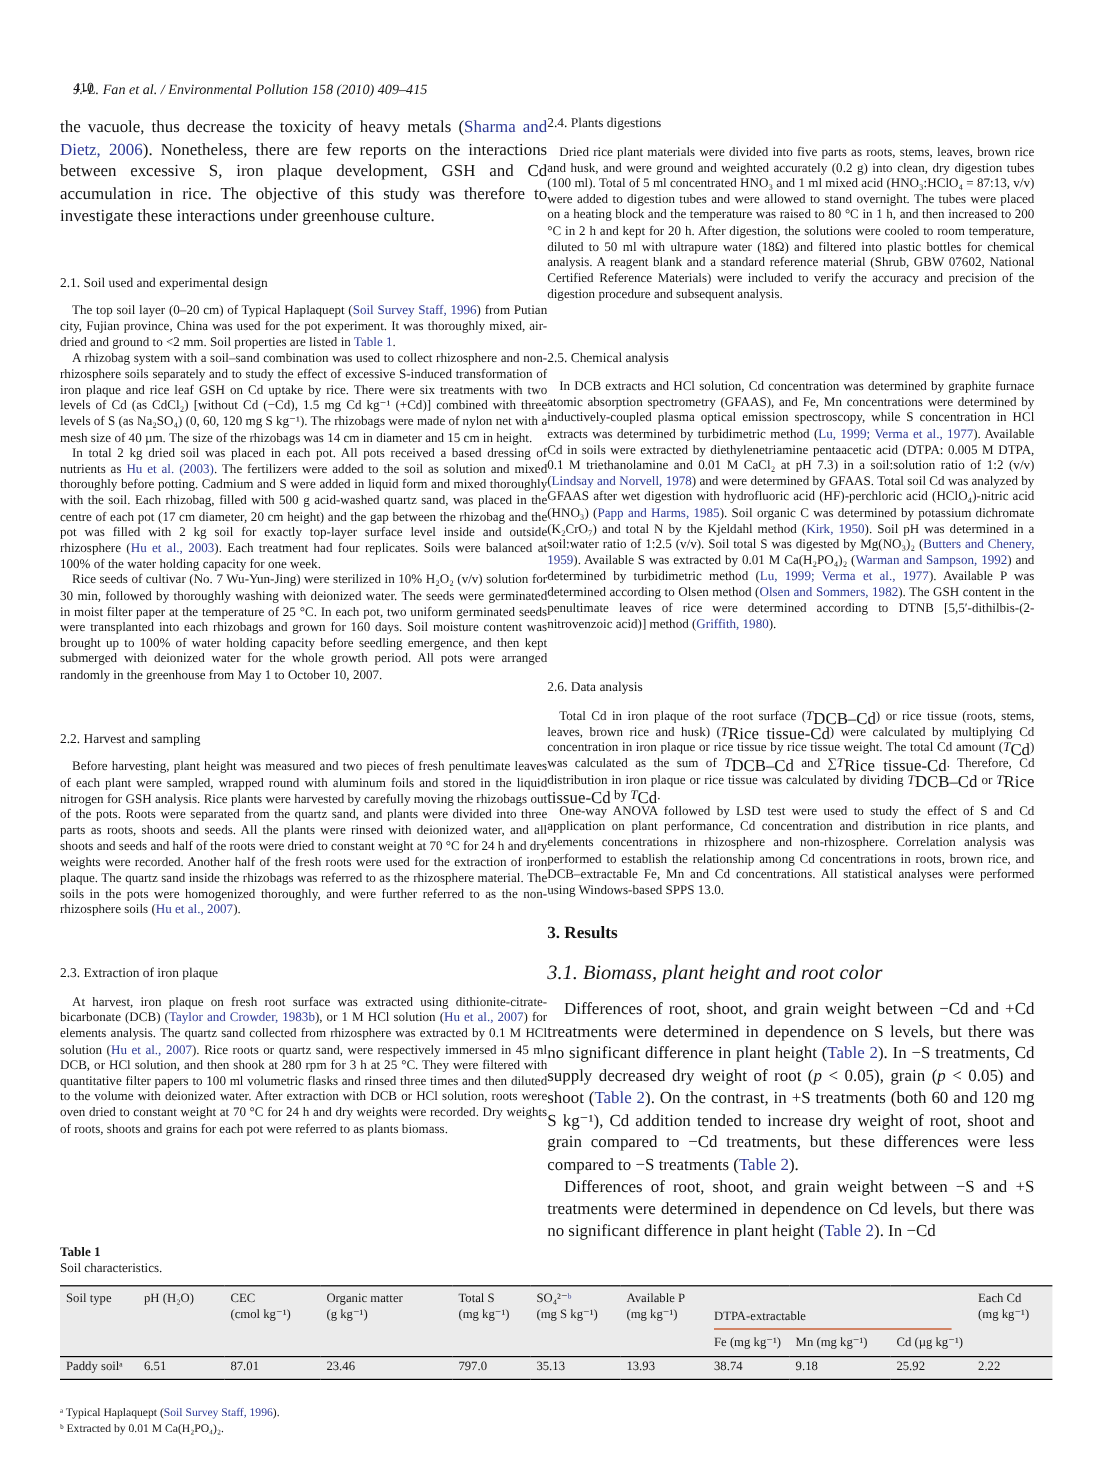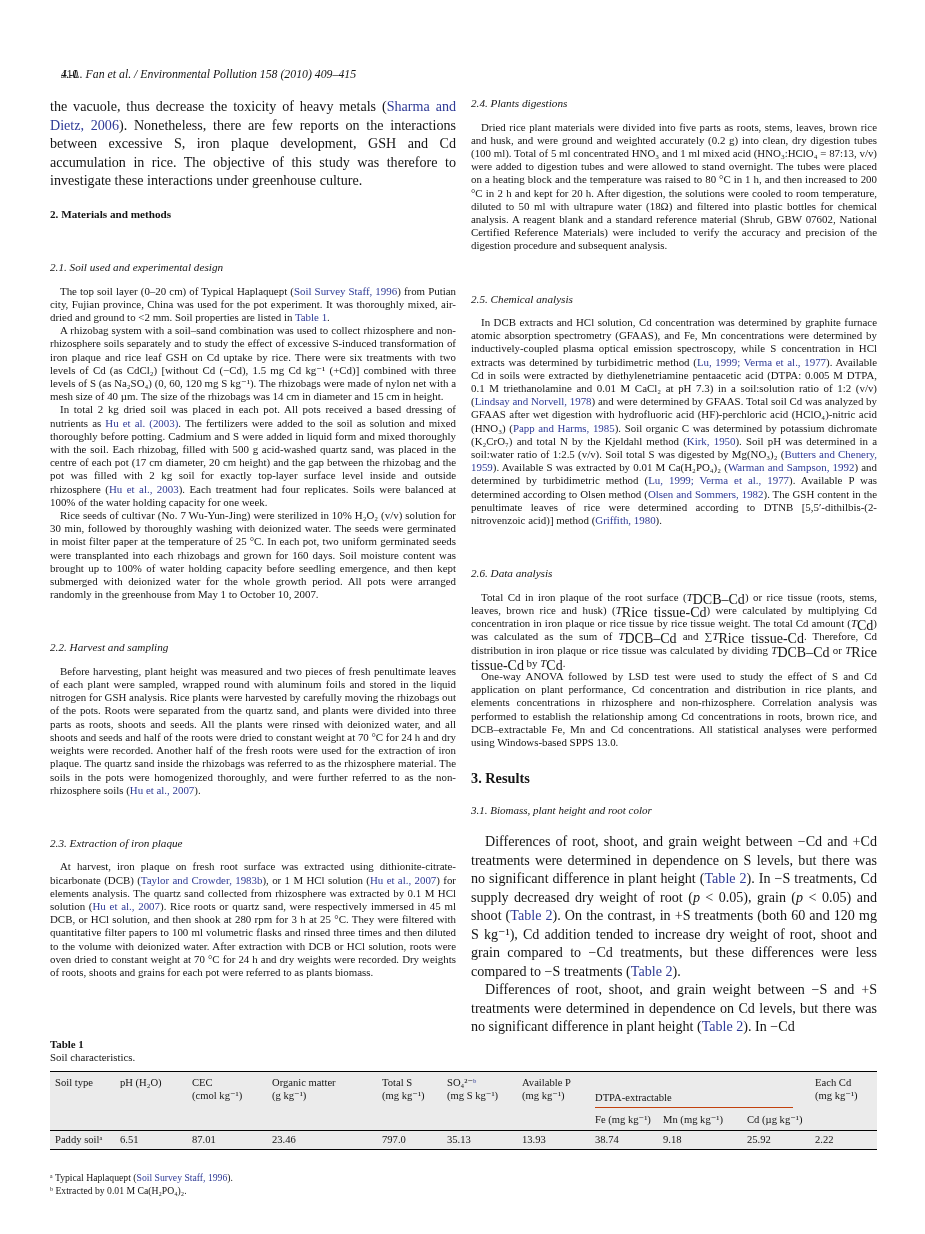--- a/index.html
+++ b/index.html
@@ -7,32 +7,32 @@
   body {
     width: 925px; height: 1234px; position: relative;
     background: #ffffff; color: #141414;
     font-family: "Liberation Serif", "DejaVu Serif", serif;
     overflow: hidden;
   }
   .hdr { position: absolute; top: 67px; left: 61px; width: 827px; }
   .pgnum { position: absolute; left: 0; top: 1px; font-size: 11.5px; }
   .rhead { display: block; text-align: left; font-style: italic; font-size: 11.8px; }
 
-  .cols { position: absolute; top: 97px; left: 50px; width: 827px; display: flex; gap: 15px; }
+  .cols { position: absolute; top: 97px; left: 50px; width: 827px; display: flex; }
   .col { width: 406px; text-align: justify; }
   .col > :first-child { margin-top: 0 !important; }
 
   .lg { font-size: 14.1px; line-height: 18.5px; }
   p.lg { margin: 0; text-indent: 14px; }
   p.lg.noind { text-indent: 0; }
   .sm-p { font-size: 10.9px; line-height: 13.2px; margin: 0; text-indent: 10px; }
   .sec-sm { font-size: 11.2px; line-height: 13.5px; font-weight: bold; margin: 18px 0 13px; }
-  .subsec-sm { font-size: 11.2px; line-height: 13.5px; font-style: italic; font-weight: normal; margin: 40px 0 10px; }
+  .subsec-sm { font-size: 11.2px; line-height: 13.5px; font-weight: normal; margin: 40px 0 10px; }
   .sec-lg { font-size: 14.3px; line-height: 19px; font-weight: bold; margin: 20px 0 13px; }
-  .subsec-lg { font-size: 11px; line-height: 19px; font-style: italic; font-weight: normal; margin: 0 0 12px; }
+  .subsec-lg { font-size: 17px; line-height: 19px; font-style: italic; font-weight: normal; margin: 0 0 12px; }
 
   .link { color: #2e3a96; }
   .i { font-style: italic; }
   sub.sub { font-size: 14px; line-height: 0; }
 
   .tablewrap { position: absolute; top: 1038px; left: 50px; width: 827px; }
   .tbl-label { font-size: 10.9px; font-weight: bold; margin: 0; line-height: 13px; }
   .tbl-caption { font-size: 10.9px; margin: 0 0 7px; line-height: 13px; }
   table.tbl {
     width: 827px; table-layout: fixed; border-collapse: collapse;
@@ -50,21 +50,20 @@
 <body>
 
 <div class="hdr">
   <span class="pgnum">410</span>
   <span class="rhead">J.-L. Fan et al. / Environmental Pollution 158 (2010) 409–415</span>
 </div>
 
 <div class="cols">
   <div class="col">
     <p class="lg noind">the vacuole, thus decrease the toxicity of heavy metals (<span class="link">Sharma and Dietz, 2006</span>). Nonetheless, there are few reports on the interactions between excessive S, iron plaque development, GSH and Cd accumulation in rice. The objective of this study was therefore to investigate these interactions under greenhouse culture.</p>
-    <h4 class="sec-sm">2. Materials and methods</h4>
     <h5 class="subsec-sm">2.1. Soil used and experimental design</h5>
     <p class="sm-p">The top soil layer (0–20 cm) of Typical Haplaquept (<span class="link">Soil Survey Staff, 1996</span>) from Putian city, Fujian province, China was used for the pot experiment. It was thoroughly mixed, air-dried and ground to &lt;2 mm. Soil properties are listed in <span class="link">Table 1</span>.</p>
     <p class="sm-p">A rhizobag system with a soil–sand combination was used to collect rhizosphere and non-rhizosphere soils separately and to study the effect of excessive S-induced transformation of iron plaque and rice leaf GSH on Cd uptake by rice. There were six treatments with two levels of Cd (as CdCl₂) [without Cd (−Cd), 1.5 mg Cd kg⁻¹ (+Cd)] combined with three levels of S (as Na₂SO₄) (0, 60, 120 mg S kg⁻¹). The rhizobags were made of nylon net with a mesh size of 40 µm. The size of the rhizobags was 14 cm in diameter and 15 cm in height.</p>
     <p class="sm-p">In total 2 kg dried soil was placed in each pot. All pots received a based dressing of nutrients as <span class="link">Hu et al. (2003)</span>. The fertilizers were added to the soil as solution and mixed thoroughly before potting. Cadmium and S were added in liquid form and mixed thoroughly with the soil. Each rhizobag, filled with 500 g acid-washed quartz sand, was placed in the centre of each pot (17 cm diameter, 20 cm height) and the gap between the rhizobag and the pot was filled with 2 kg soil for exactly top-layer surface level inside and outside rhizosphere (<span class="link">Hu et al., 2003</span>). Each treatment had four replicates. Soils were balanced at 100% of the water holding capacity for one week.</p>
     <p class="sm-p">Rice seeds of cultivar (No. 7 Wu-Yun-Jing) were sterilized in 10% H₂O₂ (v/v) solution for 30 min, followed by thoroughly washing with deionized water. The seeds were germinated in moist filter paper at the temperature of 25 °C. In each pot, two uniform germinated seeds were transplanted into each rhizobags and grown for 160 days. Soil moisture content was brought up to 100% of water holding capacity before seedling emergence, and then kept submerged with deionized water for the whole growth period. All pots were arranged randomly in the greenhouse from May 1 to October 10, 2007.</p>
     <h5 class="subsec-sm">2.2. Harvest and sampling</h5>
     <p class="sm-p">Before harvesting, plant height was measured and two pieces of fresh penultimate leaves of each plant were sampled, wrapped round with aluminum foils and stored in the liquid nitrogen for GSH analysis. Rice plants were harvested by carefully moving the rhizobags out of the pots. Roots were separated from the quartz sand, and plants were divided into three parts as roots, shoots and seeds. All the plants were rinsed with deionized water, and all shoots and seeds and half of the roots were dried to constant weight at 70 °C for 24 h and dry weights were recorded. Another half of the fresh roots were used for the extraction of iron plaque. The quartz sand inside the rhizobags was referred to as the rhizosphere material. The soils in the pots were homogenized thoroughly, and were further referred to as the non-rhizosphere soils (<span class="link">Hu et al., 2007</span>).</p>
     <h5 class="subsec-sm">2.3. Extraction of iron plaque</h5>
     <p class="sm-p">At harvest, iron plaque on fresh root surface was extracted using dithionite-citrate-bicarbonate (DCB) (<span class="link">Taylor and Crowder, 1983b</span>), or 1 M HCl solution (<span class="link">Hu et al., 2007</span>) for elements analysis. The quartz sand collected from rhizosphere was extracted by 0.1 M HCl solution (<span class="link">Hu et al., 2007</span>). Rice roots or quartz sand, were respectively immersed in 45 ml DCB, or HCl solution, and then shook at 280 rpm for 3 h at 25 °C. They were filtered with quantitative filter papers to 100 ml volumetric flasks and rinsed three times and then diluted to the volume with deionized water. After extraction with DCB or HCl solution, roots were oven dried to constant weight at 70 °C for 24 h and dry weights were recorded. Dry weights of roots, shoots and grains for each pot were referred to as plants biomass.</p>
   </div>

